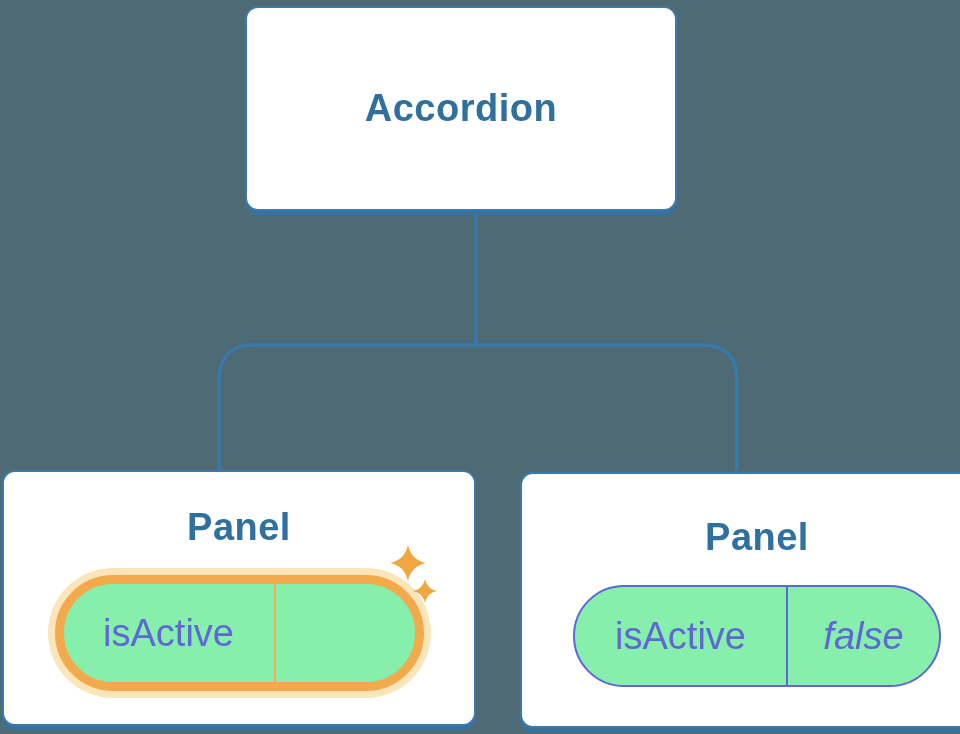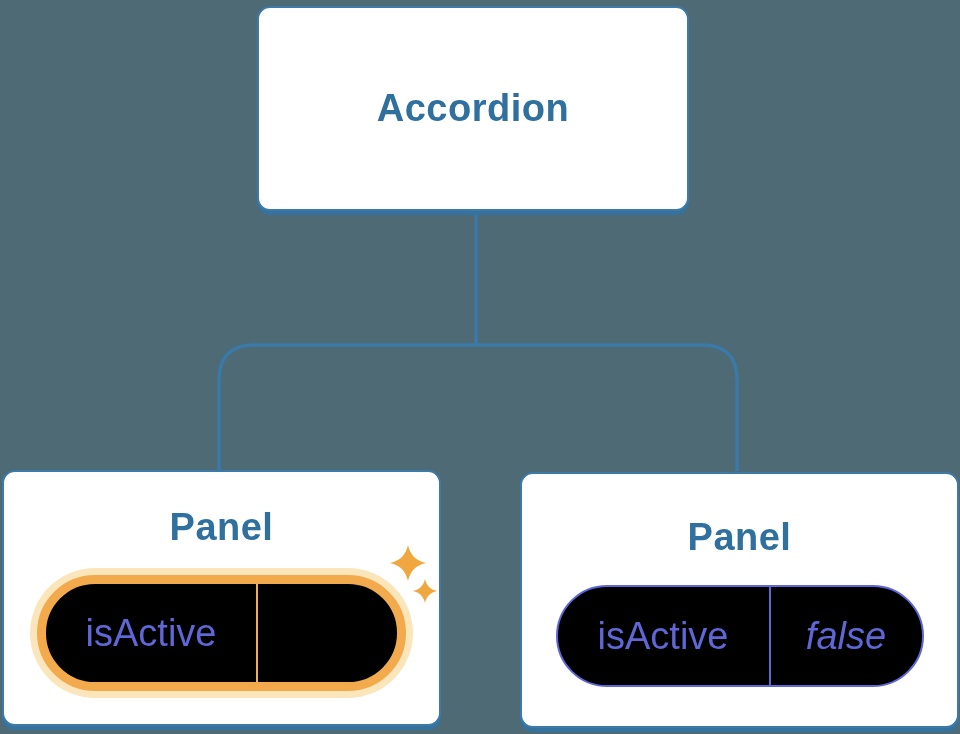--- a/index.html
+++ b/index.html
@@ -28,40 +28,40 @@
     pointer-events:none;
   }
   .node{
     position:absolute;
     background:var(--node-bg);
     border:2px solid var(--node-border);
     border-radius:13px;
     box-shadow:0 4px 0 var(--node-shadow);
   }
   .root-node{
-    left:257px;top:6px;width:432px;height:205px;
+    left:245px;top:6px;width:432px;height:205px;
     display:flex;align-items:center;justify-content:center;
   }
   .node-title{
     color:var(--title);
     font-size:38px;
     font-weight:600;
     letter-spacing:0.5px;
   }
   .panel-node{
-    width:439px;height:256px;
+    width:474px;height:256px;
     display:flex;flex-direction:column;align-items:center;
   }
   .panel-left{left:2px;top:470px;}
   .panel-right{left:520px;top:472px;}
   .panel-left .node-title{margin-top:34px;}
   .panel-right .node-title{margin-top:42px;}
   .pill{
     display:flex;align-items:stretch;
-    background:#000000;
+    background:#86efac;
     border-radius:999px;
     overflow:hidden;
   }
   .pill-active{
     margin-top:26px;
     width:369px;height:116px;
     border:9px solid var(--orange-ring);
     box-shadow:0 0 0 7px var(--orange-halo);
   }
   .pill-inactive{

